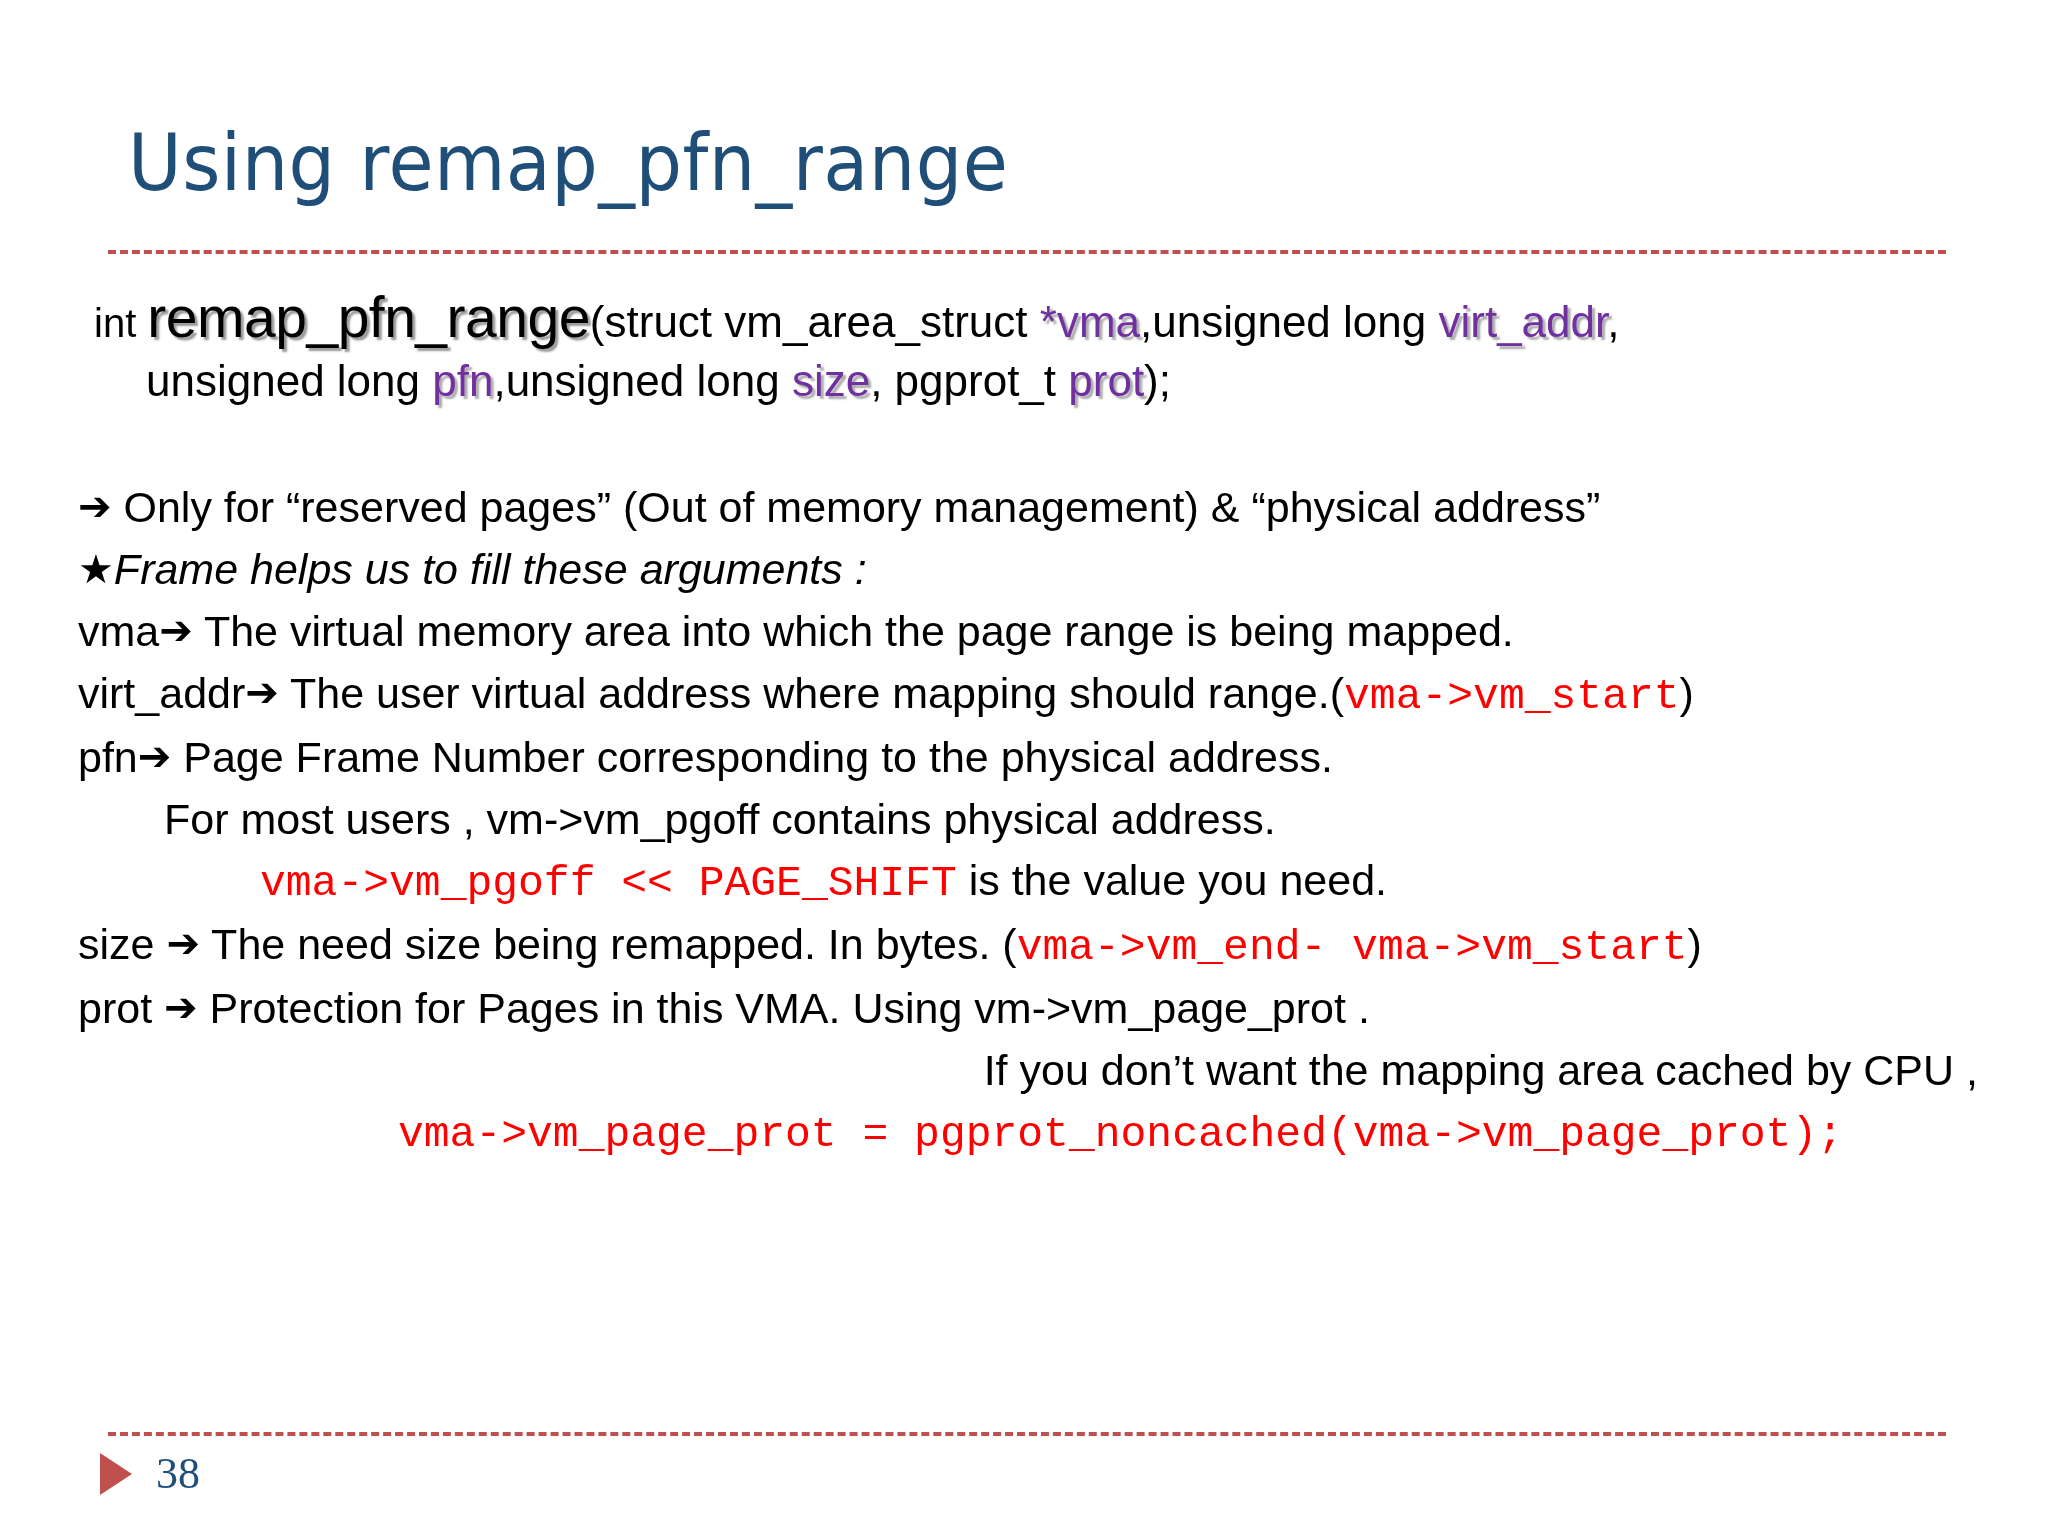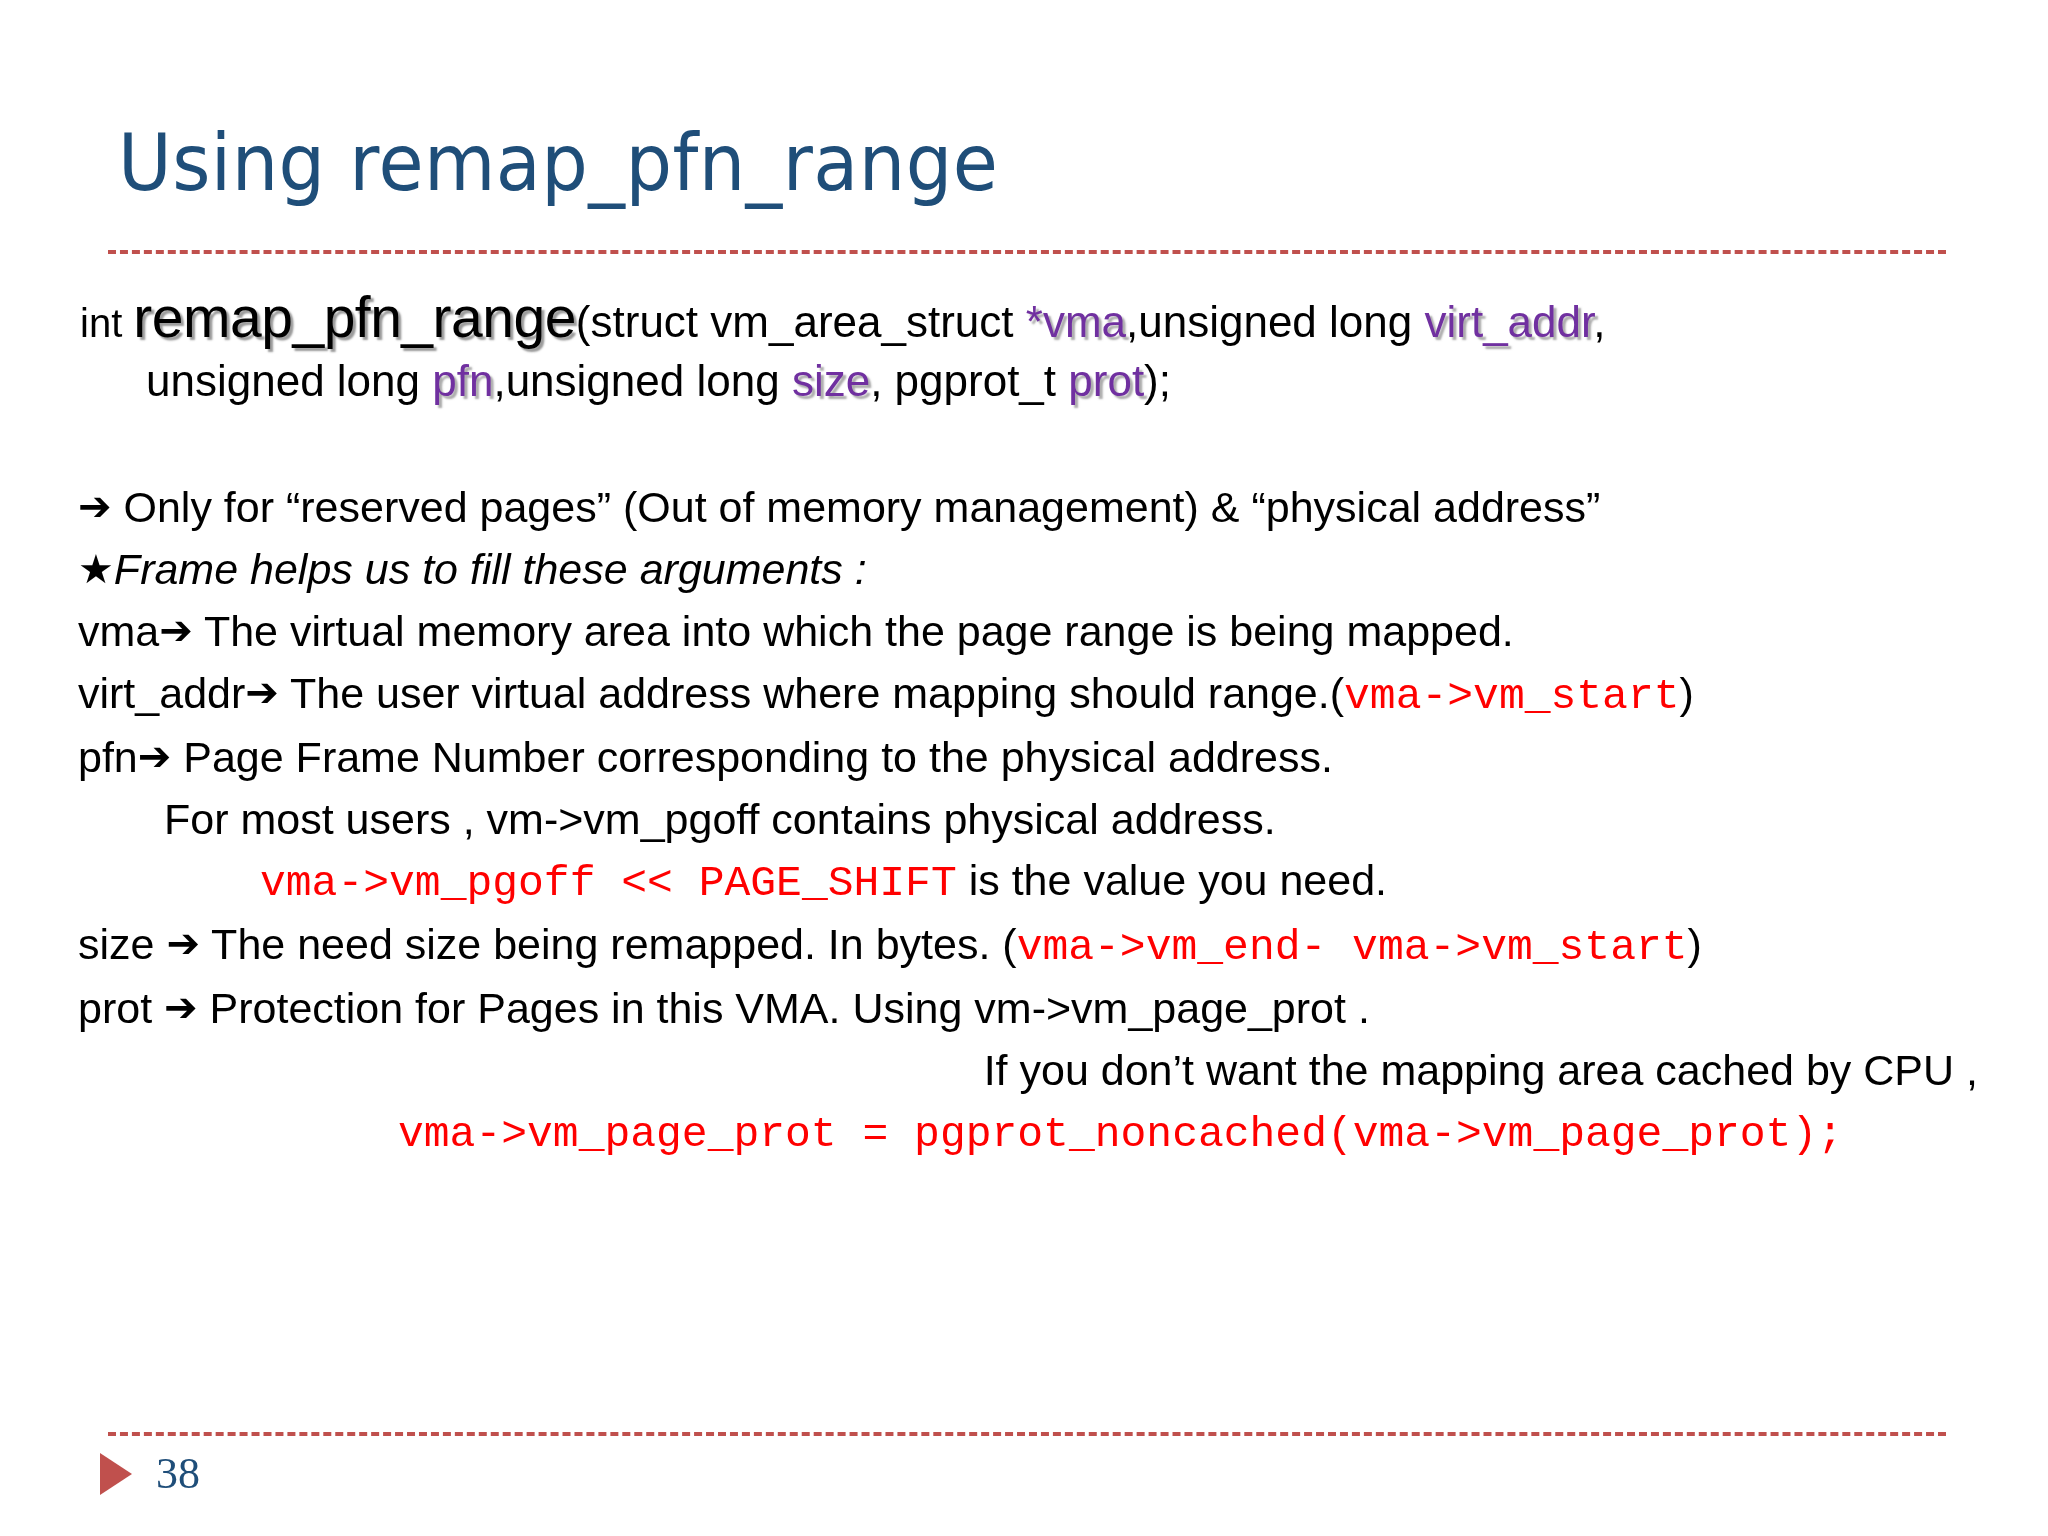--- a/index.html
+++ b/index.html
@@ -19,21 +19,21 @@
     position: relative;
     width: 2048px;
     height: 1536px;
     background: #ffffff;
     box-sizing: border-box;
   }
 
   
   .title-block {
     position: absolute;
-    left: 118px;
+    left: 128px;
     top: 118px;
     width: 1840px;
     height: 92px;
   }
   .slide-title {
     font-family: "DejaVu Sans", sans-serif;
     font-size: 78px;
     line-height: 90px;
     font-weight: 400;
     color: #1F4E79;
@@ -71,20 +71,21 @@
   .line {
     white-space: nowrap;
     color: #000000;
   }
 
   
   .sig-line1 {
     font-size: 44px;
     line-height: 58px;
     padding-left: 2px;
+    margin-left: 14px;
   }
   .sig-line2 {
     font-size: 44px;
     line-height: 58px;
     padding-left: 68px;
   }
   .small-type {
     font-size: 40px;
   }
   .fn-name {

